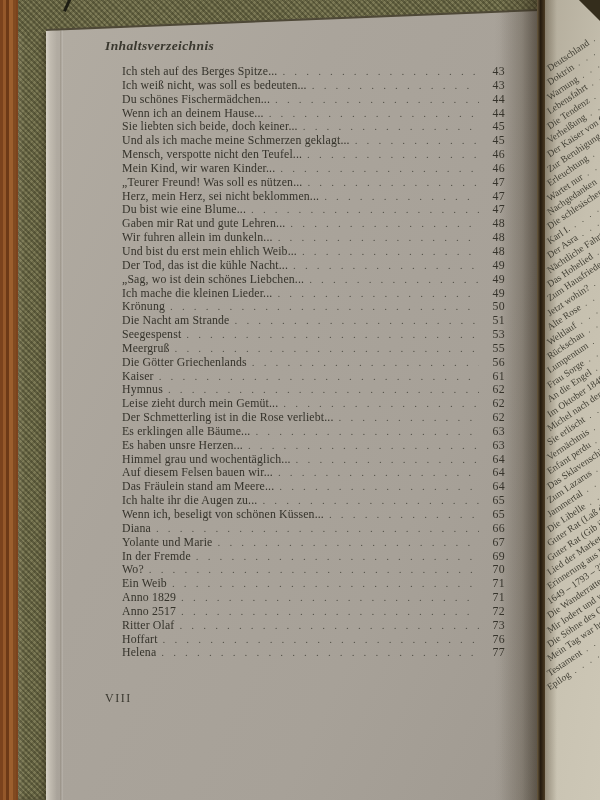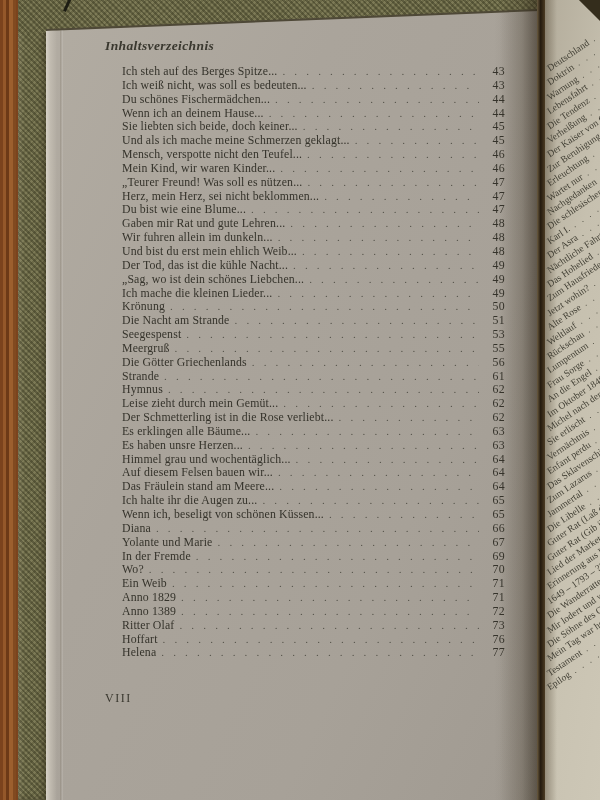--- a/index.html
+++ b/index.html
@@ -208,21 +208,21 @@
     <span class="num">55</span>
   </div>
 
   <div class="row">
     <span class="t">Die Götter Griechenlands</span>
     <span class="leader"></span>
     <span class="num">56</span>
   </div>
 
   <div class="row">
-    <span class="t">Strande</span>
+    <span class="t">Kaiser</span>
     <span class="leader"></span>
     <span class="num">61</span>
   </div>
 
   <div class="row">
     <span class="t">Hymnus</span>
     <span class="leader"></span>
     <span class="num">62</span>
   </div>
 
@@ -311,21 +311,21 @@
     <span class="num">71</span>
   </div>
 
   <div class="row">
     <span class="t">Anno 1829</span>
     <span class="leader"></span>
     <span class="num">71</span>
   </div>
 
   <div class="row">
-    <span class="t">Anno 1389</span>
+    <span class="t">Anno 2517</span>
     <span class="leader"></span>
     <span class="num">72</span>
   </div>
 
   <div class="row">
     <span class="t">Ritter Olaf</span>
     <span class="leader"></span>
     <span class="num">73</span>
   </div>
 

